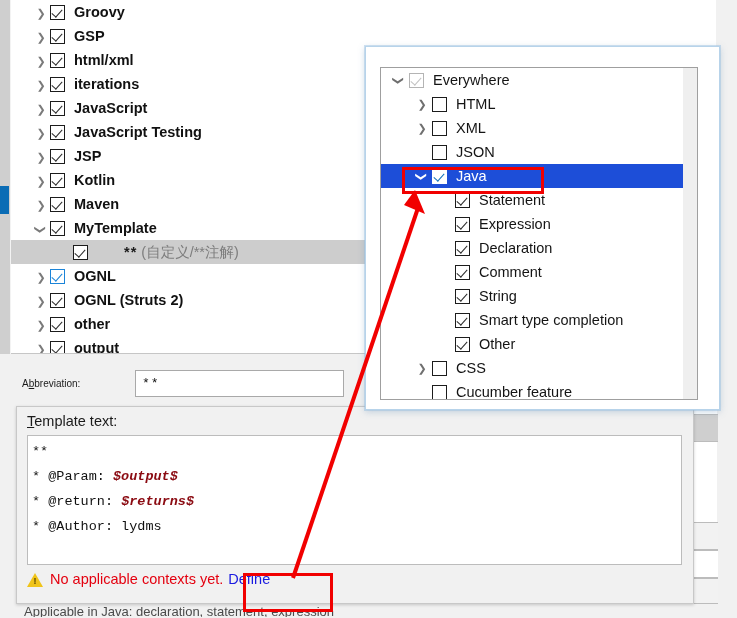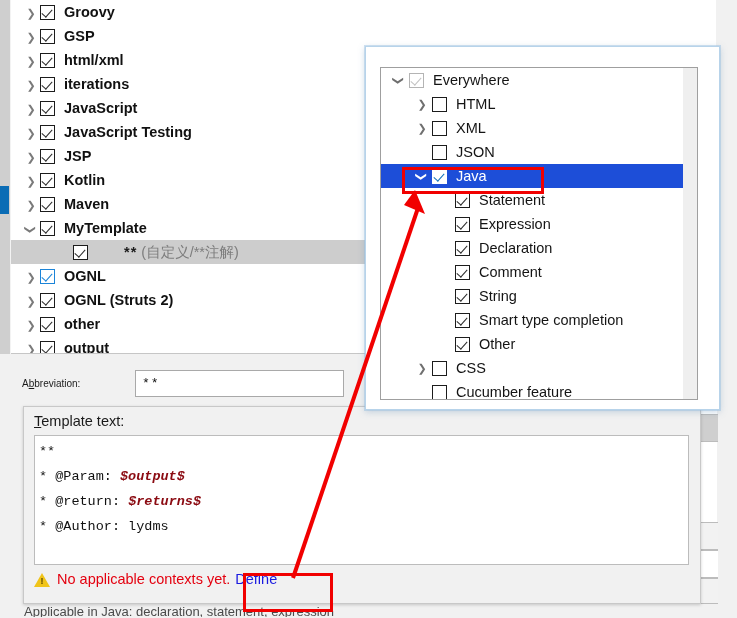--- a/index.html
+++ b/index.html
@@ -50,21 +50,21 @@
     left: 11px; top: 0;
     width: 705px; height: 353px;
     background: #ffffff;
     overflow: hidden;
   }
   .tree-row {
     position: relative;
     height: 24px;
     display: flex;
     align-items: center;
-    padding-left: 11px;
+    padding-left: 21px;
     font-size: 14.5px;
     font-weight: bold;
     color: #111111;
     white-space: nowrap;
   }
   .tree-row.child {
     padding-left: 62px;
     font-weight: normal;
     gap: 27px;
   }
@@ -185,21 +185,20 @@
   }
 
   
   .tt-panel {
     position: absolute;
     left: 16px; top: 406px;
     width: 678px; height: 198px;
     background: #f1f1f1;
     border: 1px solid #c8c8c8;
     box-shadow: 0 1px 3px rgba(0,0,0,.18);
-    margin-left: 7px;
   }
   .tt-label {
     position: absolute;
     left: 10px; top: 6px;
     font-size: 14.5px;
     color: #1a1a1a;
   }
   .tt-label u { text-decoration: underline; }
   .tt-editor {
     position: absolute;

